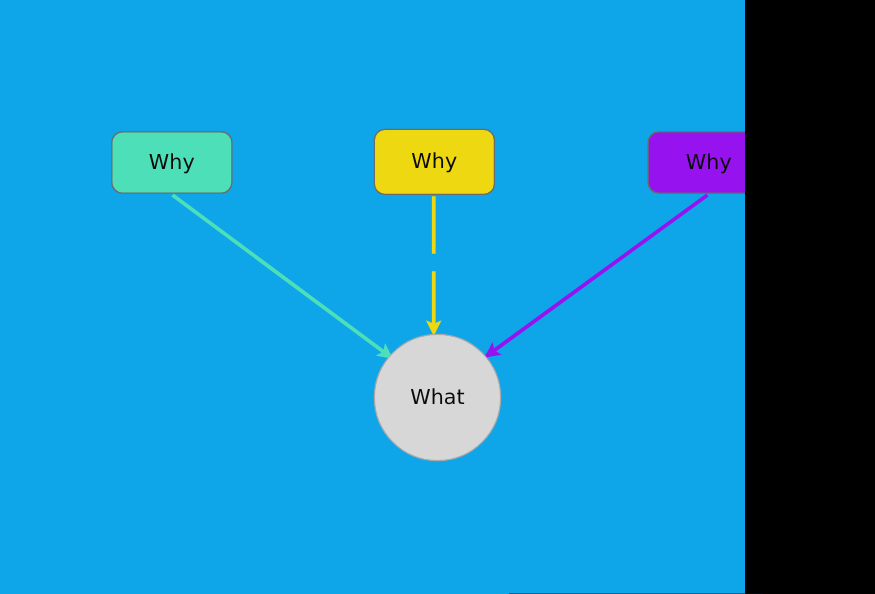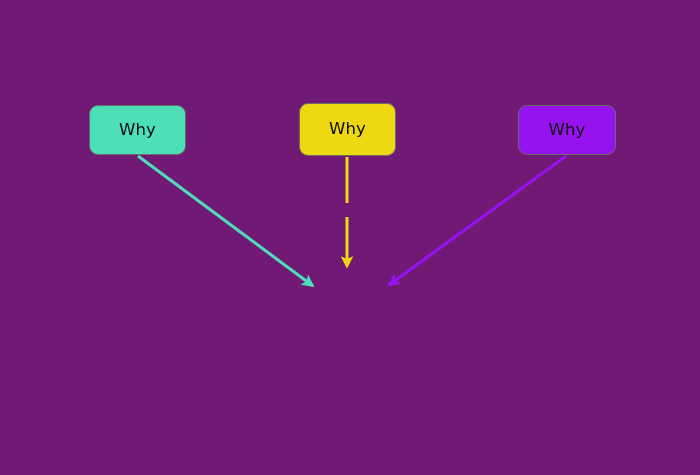--- a/index.html
+++ b/index.html
@@ -44,21 +44,21 @@
     border: 1.4px solid #a9a9a9;
   }
   .node-label {
     pointer-events: none;
     user-select: none;
   }
 </style>
 </head>
 <body>
 
-<div id="canvas" style="width: 700px; height: 475px; background: #701a75; text-decoration: underline;">
+<div id="canvas" style="width: 596px; height: 475px; background: #0ea5e9; text-decoration: underline;">
 
   <svg id="edge-layer" viewBox="0 0 700 475" width="700" height="475" xmlns="http://www.w3.org/2000/svg">
     <defs>
       <marker id="ah-teal" viewBox="0 0 10 10" refX="8.6" refY="5" markerWidth="4.2" markerHeight="4.2" orient="auto-start-reverse">
         <path d="M 0 0 L 10 5 L 0 10 L 2.2 5 z" fill="#4DE0B8"></path>
       </marker>
       <marker id="ah-yellow" viewBox="0 0 10 10" refX="8.6" refY="5" markerWidth="4.2" markerHeight="4.2" orient="auto-start-reverse">
         <path d="M 0 0 L 10 5 L 0 10 L 2.2 5 z" fill="#EDD811"></path>
       </marker>
       <marker id="ah-purple" viewBox="0 0 10 10" refX="8.6" refY="5" markerWidth="4.2" markerHeight="4.2" orient="auto-start-reverse">
@@ -78,14 +78,17 @@
   </div>
 
   <div class="node node-box" id="node-1" style="background: rgb(237, 216, 17); border-color: rgb(107, 107, 107); color: rgb(10, 10, 10); left: 299px; top: 103px; width: 97px; height: 53px;">
     <span class="node-label">Why</span>
   </div>
 
   <div class="node node-box" id="node-2" style="background: rgb(150, 19, 240); border-color: rgb(107, 107, 107); color: rgb(10, 10, 10); left: 518px; top: 105px; width: 98px; height: 50px;">
     <span class="node-label">Why</span>
   </div>
 
+  <div class="node node-circle" id="node-3" style="background: rgb(215, 215, 215); border-color: rgb(169, 169, 169); color: rgb(10, 10, 10); left: 299px; top: 267px; width: 102px; height: 102px;">
+    <span class="node-label">What</span>
+  </div>
 
 </div>
 
 </body></html>

